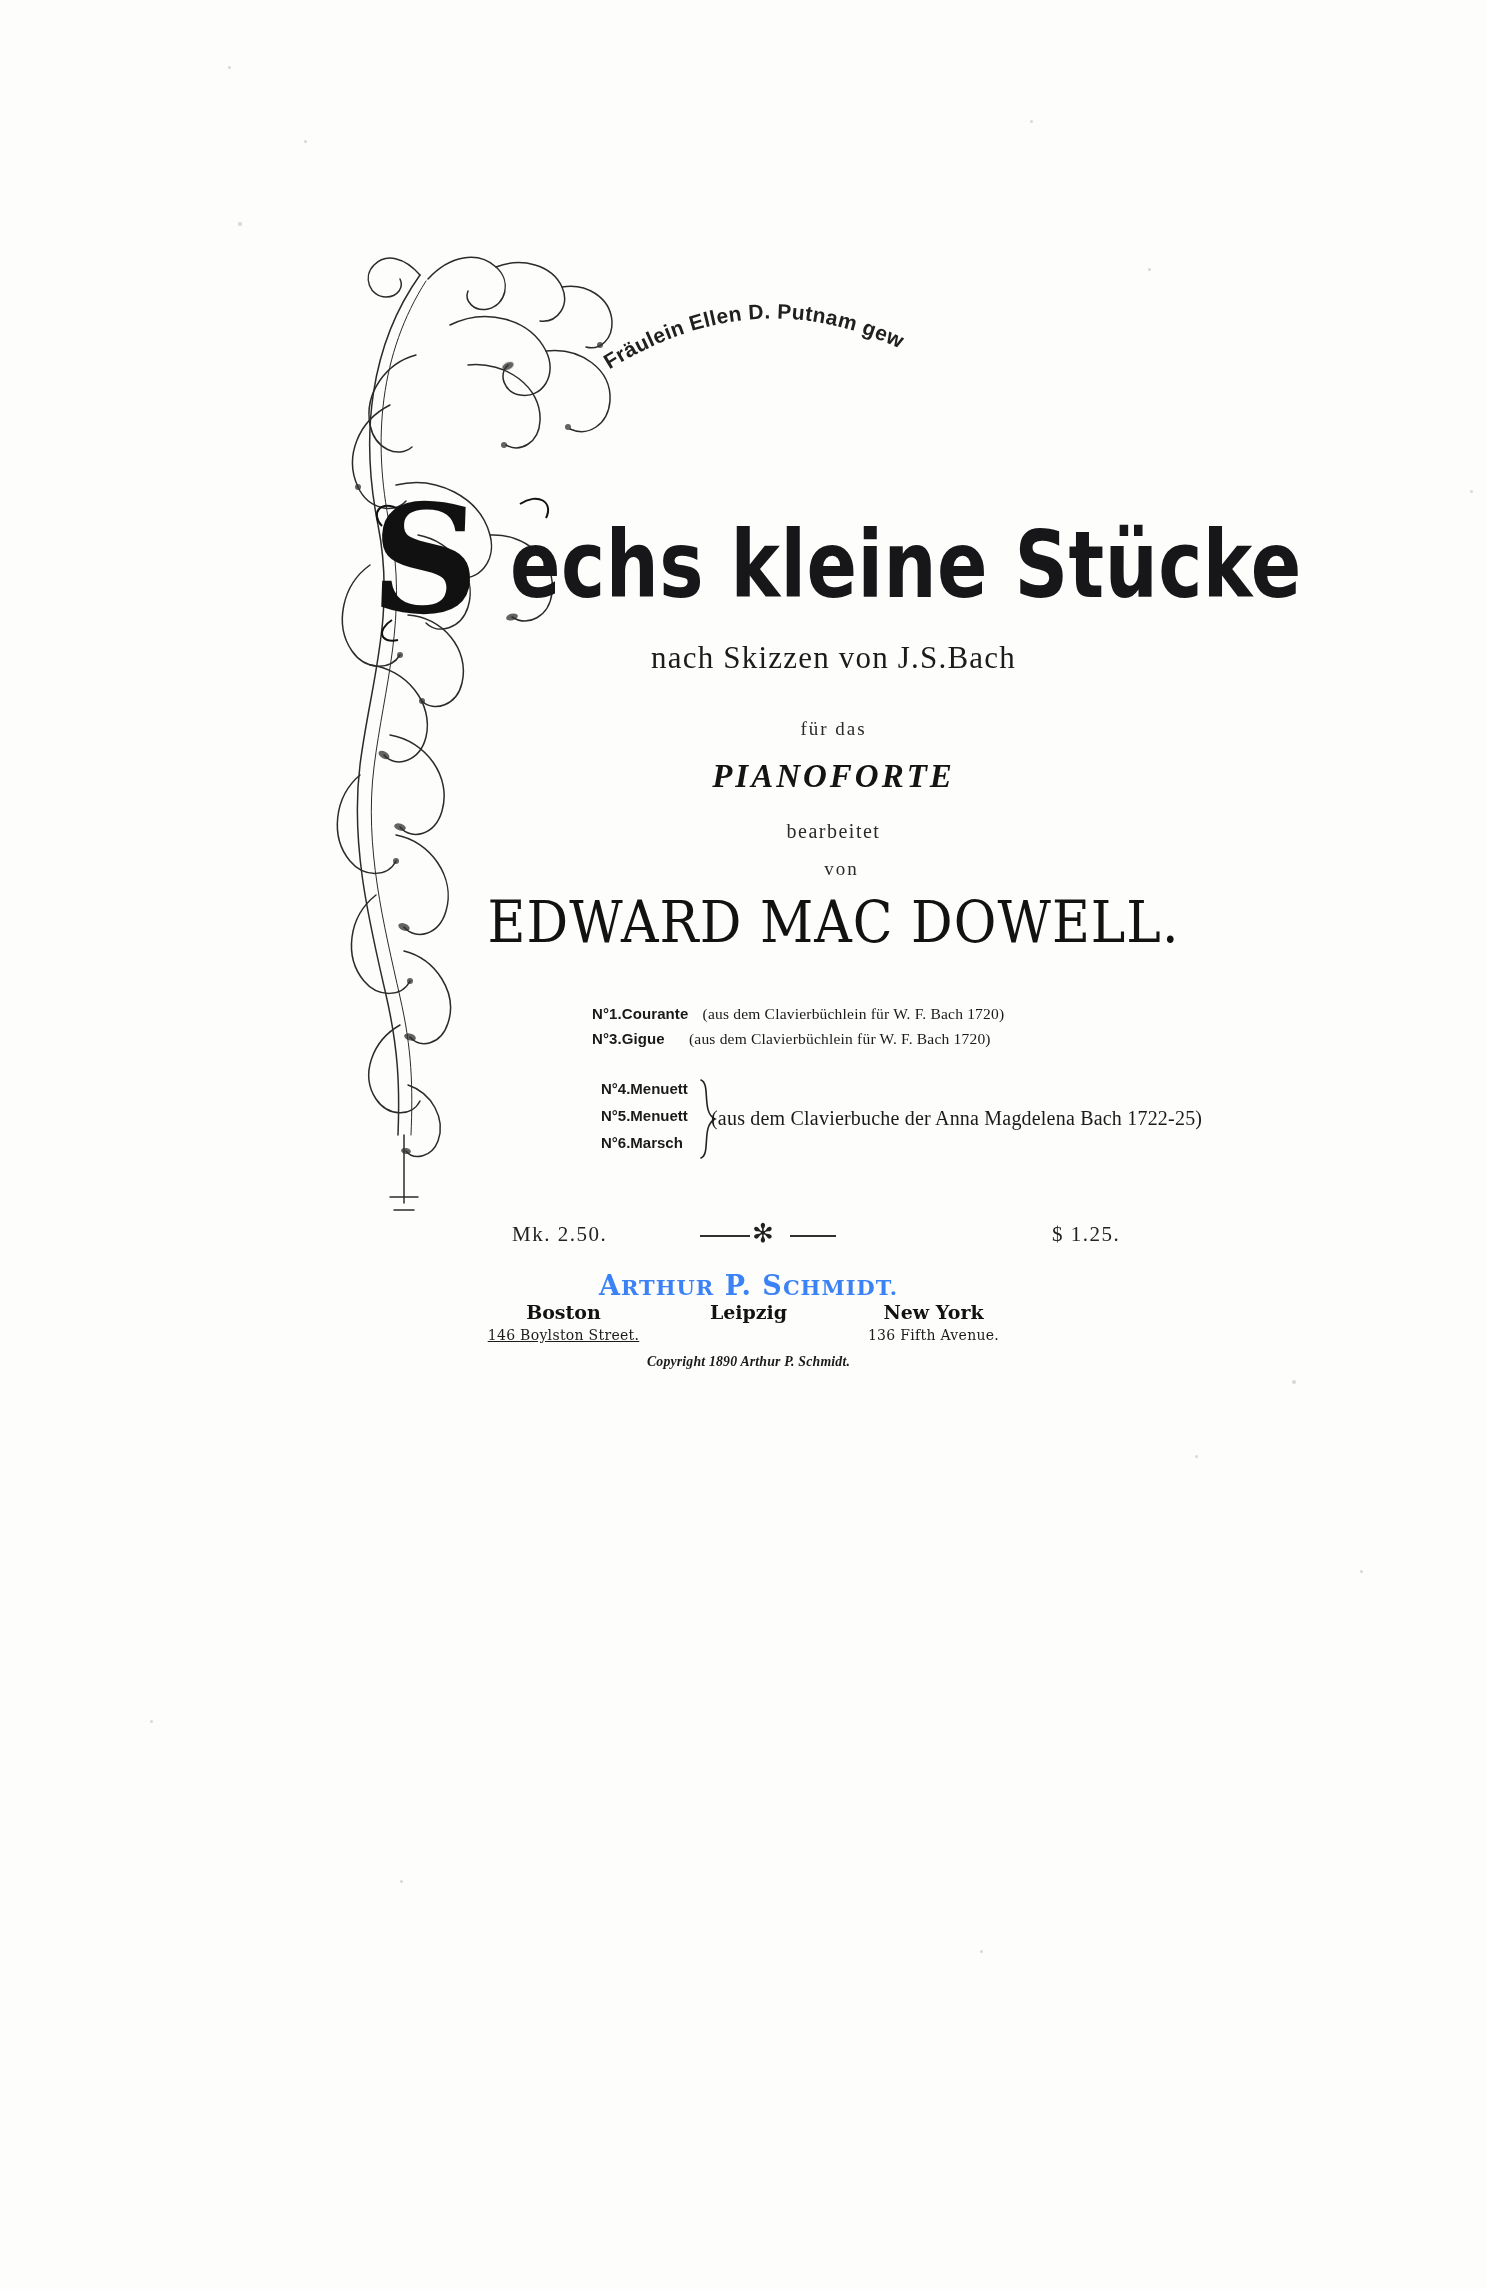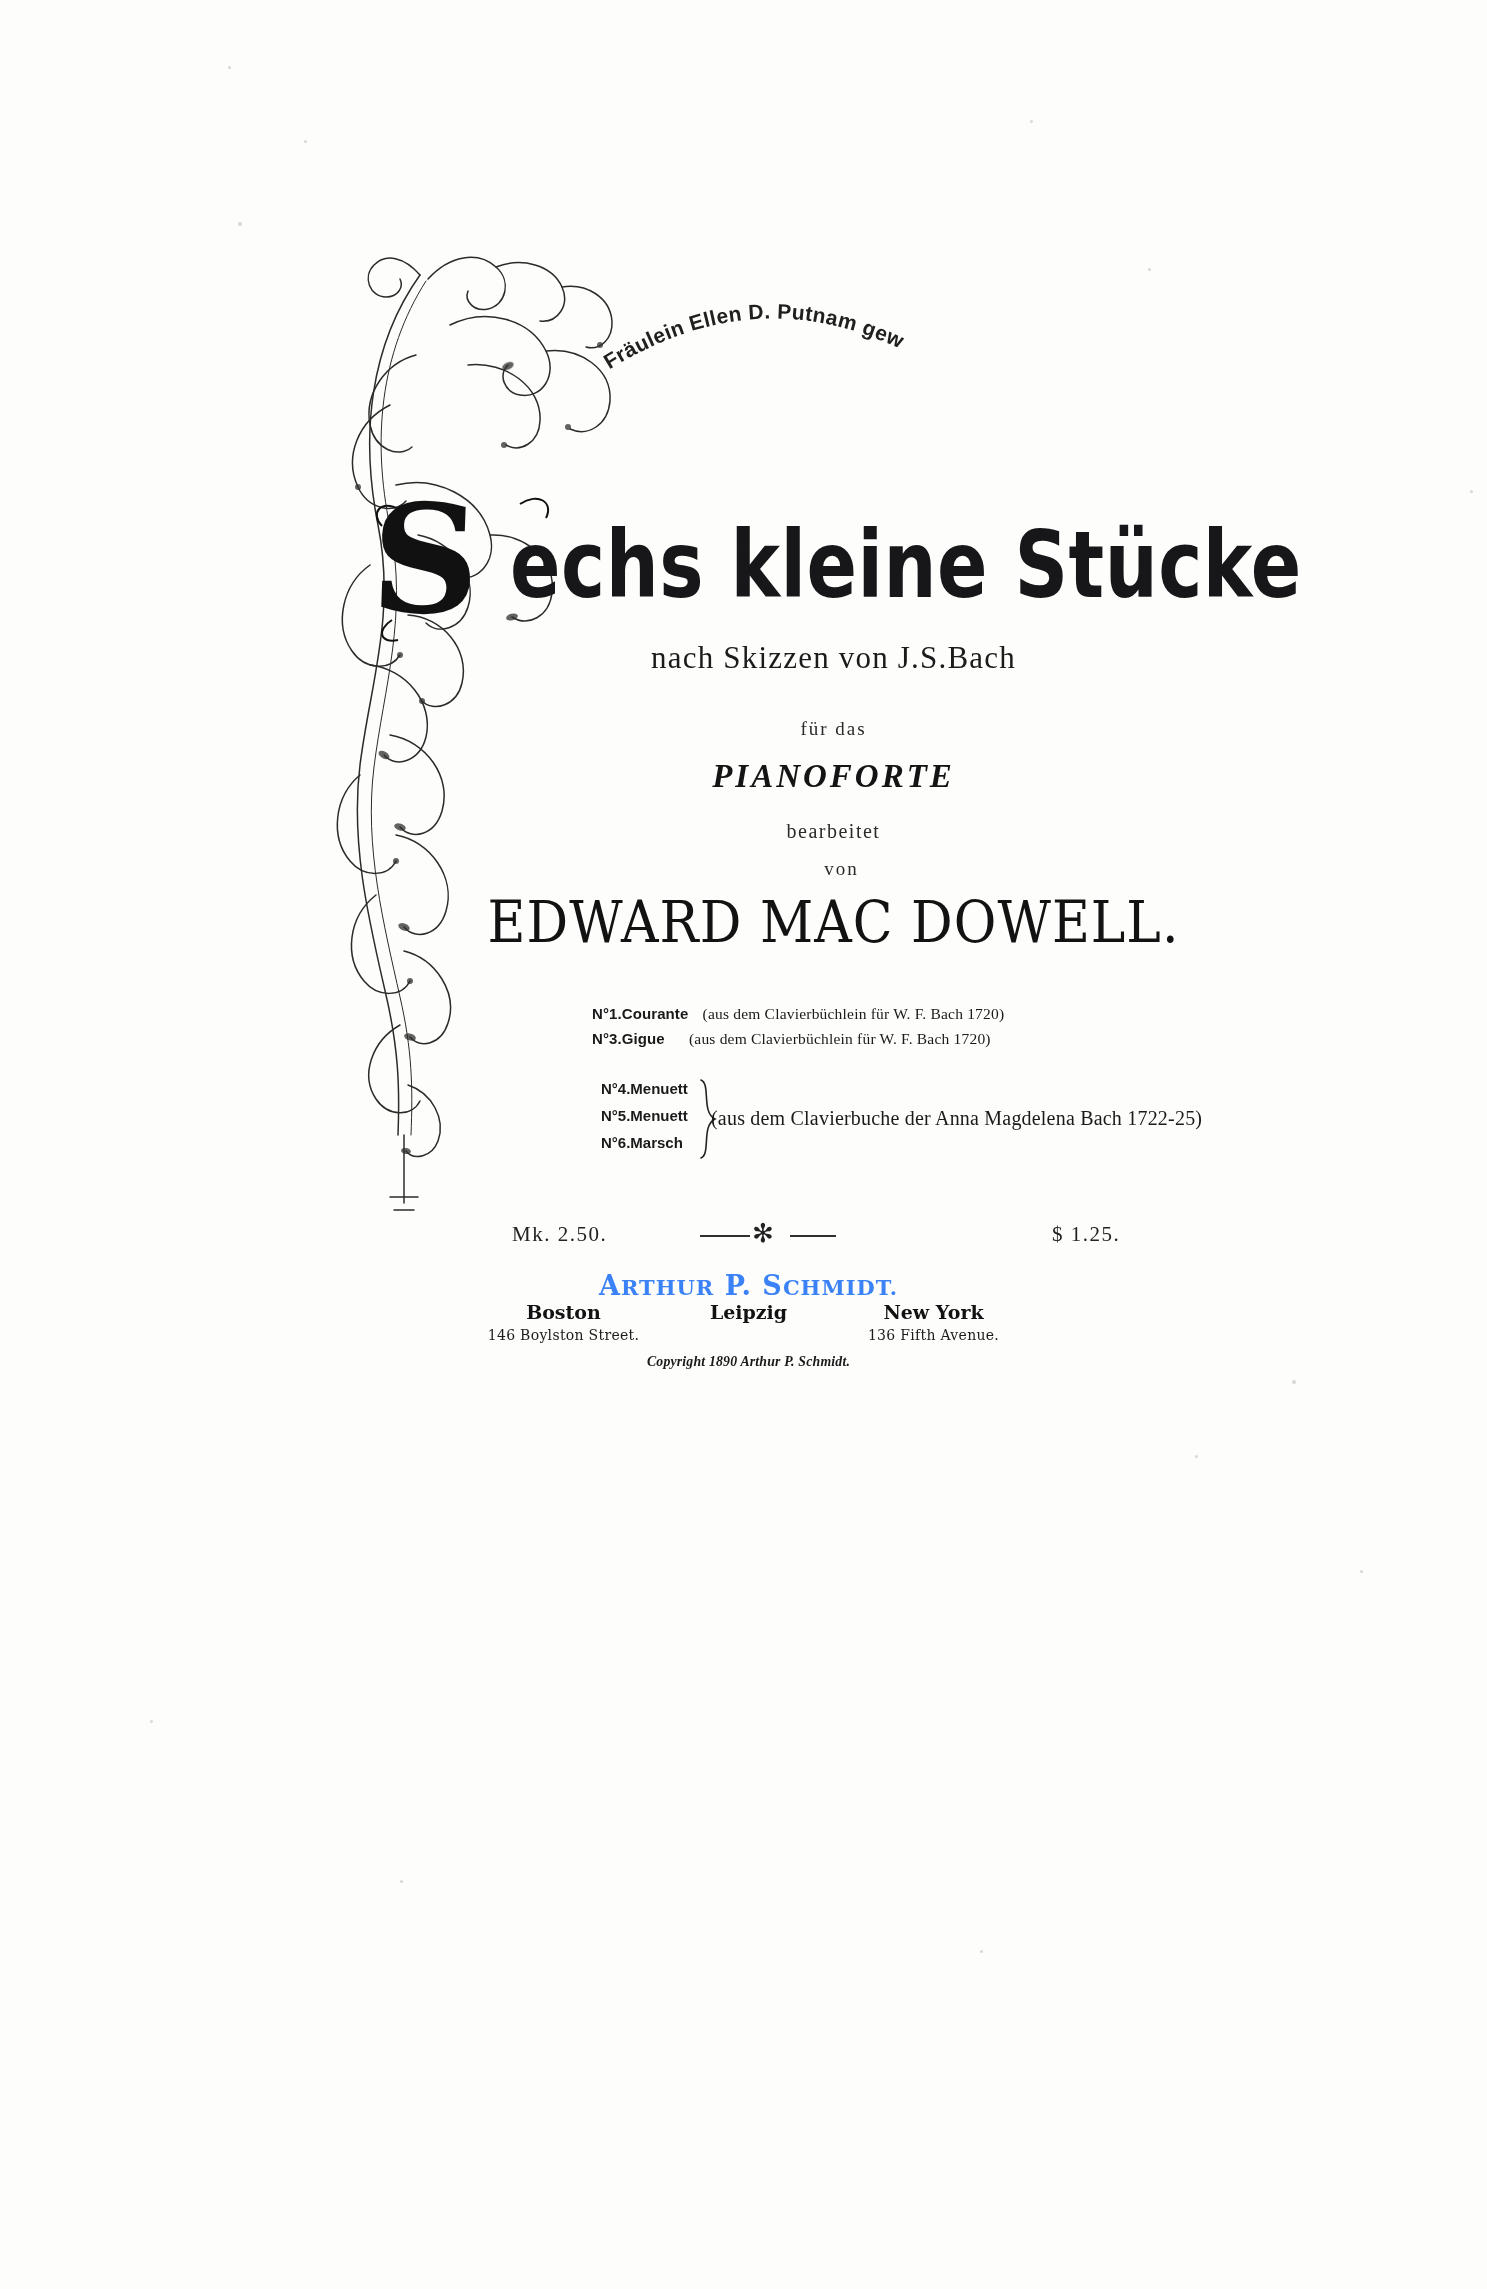--- a/index.html
+++ b/index.html
@@ -301,21 +301,21 @@
   .city-3 { width: 200px; text-align: center; }
 
   .addresses {
     margin-top: 4px;
     font-family: "DejaVu Serif", serif;
     font-size: 14px;
     color: #1c1c1c;
     letter-spacing: .3px;
   }
   .addresses span { display: inline-block; }
-  .addr-1 { width: 250px; text-align: center; }
+  .addr-1 { width: 250px; text-align: center; text-decoration: underline; }
   .addr-2 { width: 120px; }
   .addr-3 { width: 250px; text-align: center; }
 
   .copyright {
     margin-top: 10px;
     font-family: "Liberation Serif", serif;
     font-style: italic;
     font-weight: 700;
     font-size: 15px;
     color: #1a1a1a;

